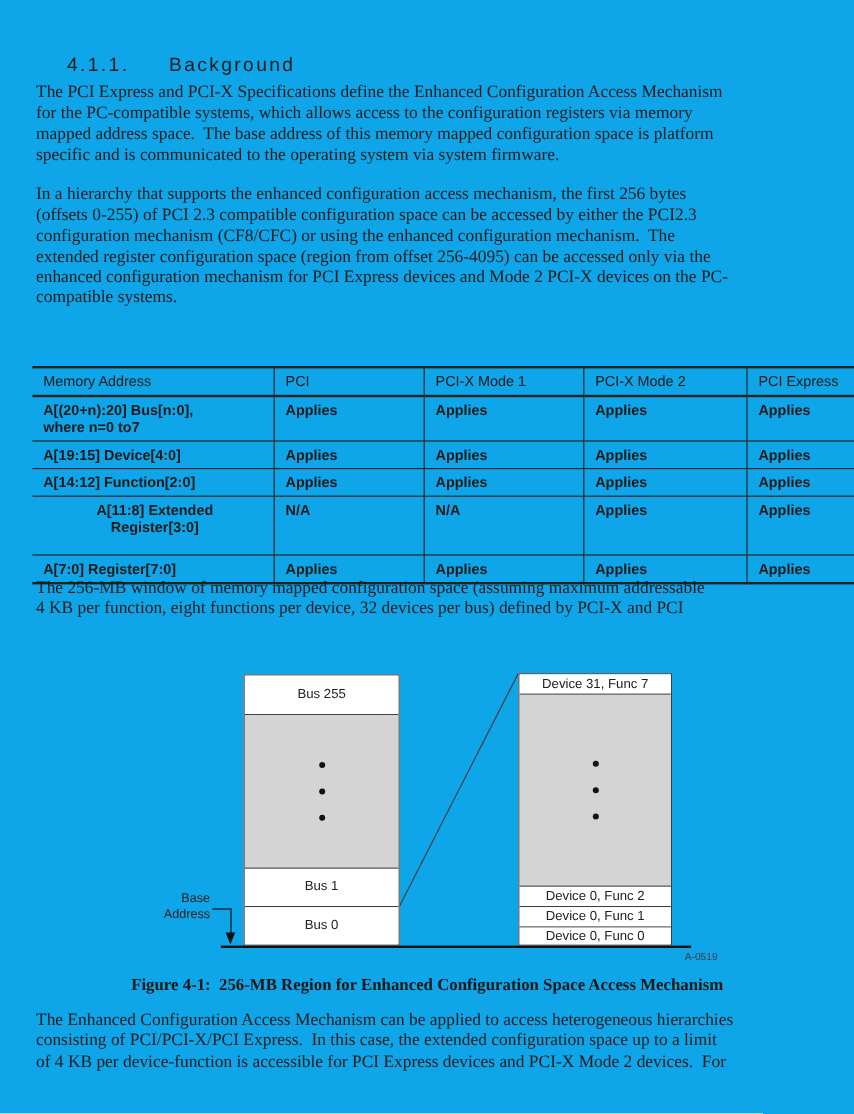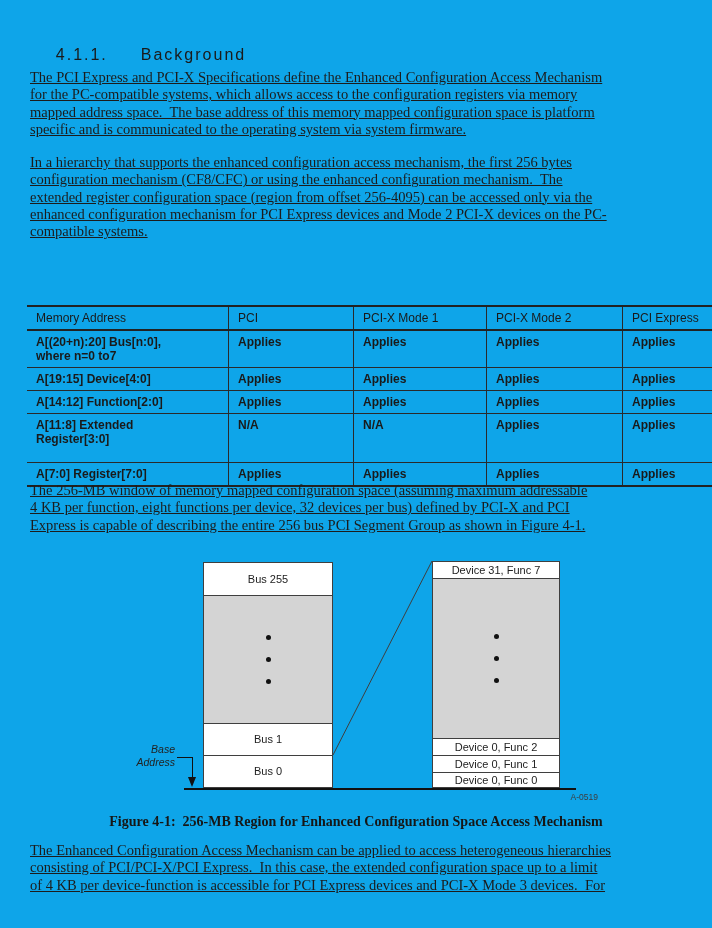--- a/index.html
+++ b/index.html
@@ -12,21 +12,21 @@
   .heading {
     position:absolute; top:28px; left:30px;
     font-family:"Liberation Sans", sans-serif;
     font-size:16px; letter-spacing:2px; color:#1a1a1a; white-space:pre;
   }
   .sec-num { display:inline-block; width:85px; letter-spacing:2px; }
 
   
   .para { position:absolute; left:30px; width:660px; }
   .para .line {
-    white-space:pre; font-size:14.5px; line-height:17.3px; color:#1c1c1c;text-decoration:underline;
+    white-space:pre; font-size:14.5px; line-height:17.3px; color:#1c1c1c;
   }
 
   
   .caption {
     position:absolute; left:0; width:712px; text-align:center;
     font-weight:bold; font-size:14px; white-space:pre; color:#161616;
   }
 
   
   .tbl {
@@ -41,21 +41,21 @@
   }
   .tbl th { font-weight:normal; border-bottom:2px solid #222; }
   .tbl td { border-bottom:1.5px solid #2a2a2a; }
   .tbl tr:last-child td { border-bottom:none; }
   .tbl th:not(:last-child), .tbl td:not(:last-child) { border-right:1px solid #2a2a2a; }
   .tbl .c0 { width:186px; white-space:pre-line; }
   .tbl .c1 { width:109px; }
   .tbl .c2 { width:117px; }
   .tbl .c3 { width:120px; }
   .tbl .c4 { width:125px; }
-  .tbl td.tall { padding-bottom:16px; }
+  .tbl td.tall { padding-bottom:16px;text-align:center; }
 
   
   .figure { position:absolute; top:556px; left:0; width:712px; height:252px; }
   .fig-lines { position:absolute; top:0; left:0; width:712px; height:252px; }
 
   .col { position:absolute; box-sizing:border-box; border:1px solid #3f3f3f; background:#ffffff;
          display:flex; flex-direction:column;
          font-family:"Liberation Sans", sans-serif; font-size:11px; color:#222; }
   .left-col  { left:203px; top:6px; width:130px; height:226px; }
   .right-col { left:432px; top:5px; width:128px; height:227px; }
@@ -70,21 +70,21 @@
   .lc-gray { height:128px; }
   .lc-bus1 { height:32px; }
   .rc-top  { height:17px;text-align:center; }
   .rc-gray { height:160px; }
   .rc-f    { height:17px; }
 
   .baseline { position:absolute; left:184px; top:232px; width:392px; border-top:2px solid #111; }
 
   .base-addr {
     position:absolute; left:110px; top:187px; width:65px; text-align:right;
-    font-family:"Liberation Sans", sans-serif; font-size:10.5px; line-height:12.5px; color:#222;font-style:italic;
+    font-family:"Liberation Sans", sans-serif; font-size:10.5px; line-height:12.5px; color:#222;
   }
   .ba-hline { position:absolute; left:177px; top:201px; width:16px; border-top:1px solid #111; }
   .ba-vline { position:absolute; left:192px; top:201px; height:21px; border-left:1px solid #111; }
   .ba-arrow {
     position:absolute; left:188px; top:221px; width:0; height:0;
     border-left:4.5px solid transparent; border-right:4.5px solid transparent;
     border-top:10px solid #111;
   }
   .artwork {
     position:absolute; left:500px; top:236px; width:98px; text-align:right;
@@ -102,20 +102,21 @@
 
   <div class="para" style="top:69px">
     <div class="line">The PCI Express and PCI-X Specifications define the Enhanced Configuration Access Mechanism</div>
     <div class="line">for the PC-compatible systems, which allows access to the configuration registers via memory</div>
     <div class="line">mapped address space.  The base address of this memory mapped configuration space is platform</div>
     <div class="line">specific and is communicated to the operating system via system firmware.</div>
   </div>
 
   <div class="para" style="top:154px">
     <div class="line">In a hierarchy that supports the enhanced configuration access mechanism, the first 256 bytes</div>
+    <div class="line">(offsets 0-255) of PCI 2.3 compatible configuration space can be accessed by either the PCI2.3</div>
     <div class="line">configuration mechanism (CF8/CFC) or using the enhanced configuration mechanism.  The</div>
     <div class="line">extended register configuration space (region from offset 256-4095) can be accessed only via the</div>
     <div class="line">enhanced configuration mechanism for PCI Express devices and Mode 2 PCI-X devices on the PC-</div>
     <div class="line">compatible systems.</div>
   </div>
 
 
   <table class="tbl">
     <thead>
       <tr>
@@ -163,21 +164,20 @@
         <td class="c2">Applies</td>
         <td class="c3">Applies</td>
         <td class="c4">Applies</td>
       </tr>
     </tbody>
   </table>
 
   <div class="para" style="top:482px">
     <div class="line">The 256-MB window of memory mapped configuration space (assuming maximum addressable</div>
     <div class="line">4 KB per function, eight functions per device, 32 devices per bus) defined by PCI-X and PCI</div>
-    <div class="line">Express is capable of describing the entire 256 bus PCI Segment Group as shown in Figure 4-1.</div>
   </div>
 
   <div class="figure">
 
     <svg class="fig-lines" viewBox="0 0 712 252" xmlns="http://www.w3.org/2000/svg">
       <line x1="333" y1="199" x2="432" y2="5" stroke="#3f3f3f" stroke-width="1"></line>
     </svg>
 
     <div class="col left-col">
       <div class="seg lc-top">
@@ -227,16 +227,16 @@
     <div class="ba-arrow"></div>
 
     <div class="artwork">A-0519</div>
   </div>
 
   <div class="caption" style="top:814px">Figure 4-1:  256-MB Region for Enhanced Configuration Space Access Mechanism</div>
 
   <div class="para" style="top:842px">
     <div class="line">The Enhanced Configuration Access Mechanism can be applied to access heterogeneous hierarchies</div>
     <div class="line">consisting of PCI/PCI-X/PCI Express.  In this case, the extended configuration space up to a limit</div>
-    <div class="line">of 4 KB per device-function is accessible for PCI Express devices and PCI-X Mode 3 devices.  For</div>
+    <div class="line">of 4 KB per device-function is accessible for PCI Express devices and PCI-X Mode 2 devices.  For</div>
   </div>
 
 </div>
 
 </body></html>

